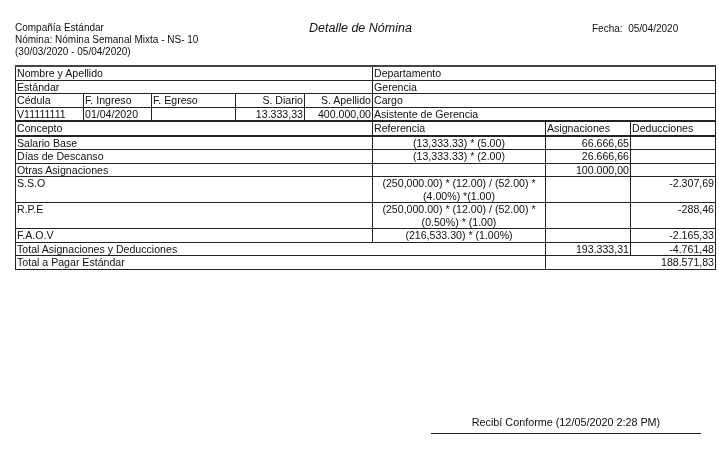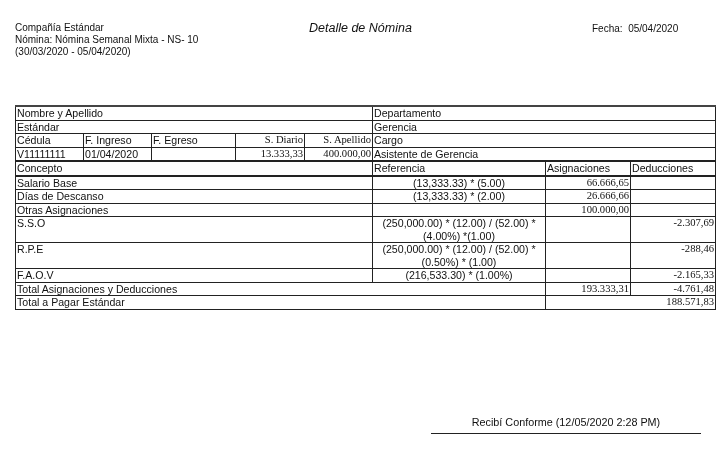--- a/index.html
+++ b/index.html
@@ -5,28 +5,28 @@
   html, body { margin: 0; padding: 0; background: #ffffff; }
   body {
     width: 719px; height: 467px; position: relative; overflow: hidden;
     font-family: "Liberation Sans", sans-serif; color: #111; font-size: 11px;
   }
   .abs { position: absolute; white-space: nowrap; }
   .hdr { font-size: 10px; line-height: 12.5px; text-align: right; }
   .title { font-size: 12.5px; }
   table.main {
     position: absolute; left: 15px; top: 65px; width: 687px;
-    border-collapse: collapse; table-layout: fixed; font-size: 10.6px; margin-top: 40px;
+    border-collapse: collapse; table-layout: fixed; font-size: 10.6px;
   }
   table.main td {
     border: 1px solid #222; padding: 0 1px; line-height: 12.5px;
     height: 12.5px; overflow: hidden; white-space: nowrap; vertical-align: top;
   }
   table.main tr.outer-top td { border-top: 2px solid #444; }
-  table.main td.r { text-align: right; font-family: Liberation Serif, serif; }
+  table.main td.r { text-align: right; }
   table.main td.c { text-align: center; border-radius: 7px; }
   table.main td.wrap { white-space: normal; line-height: 12.5px; }
   table.main tr.tall td { height: 25px; }
   table.main tr.thick td { border-top: 2px solid #222; }
   .sign-line { position: absolute; left: 431px; top: 433px; width: 270px; border-top: 1px solid #222; }
   .sign-label { position: absolute; left: 431px; top: 416px; width: 270px; text-align: center; font-size: 10.8px; }
 </style>
 </head>
 <body>
 

